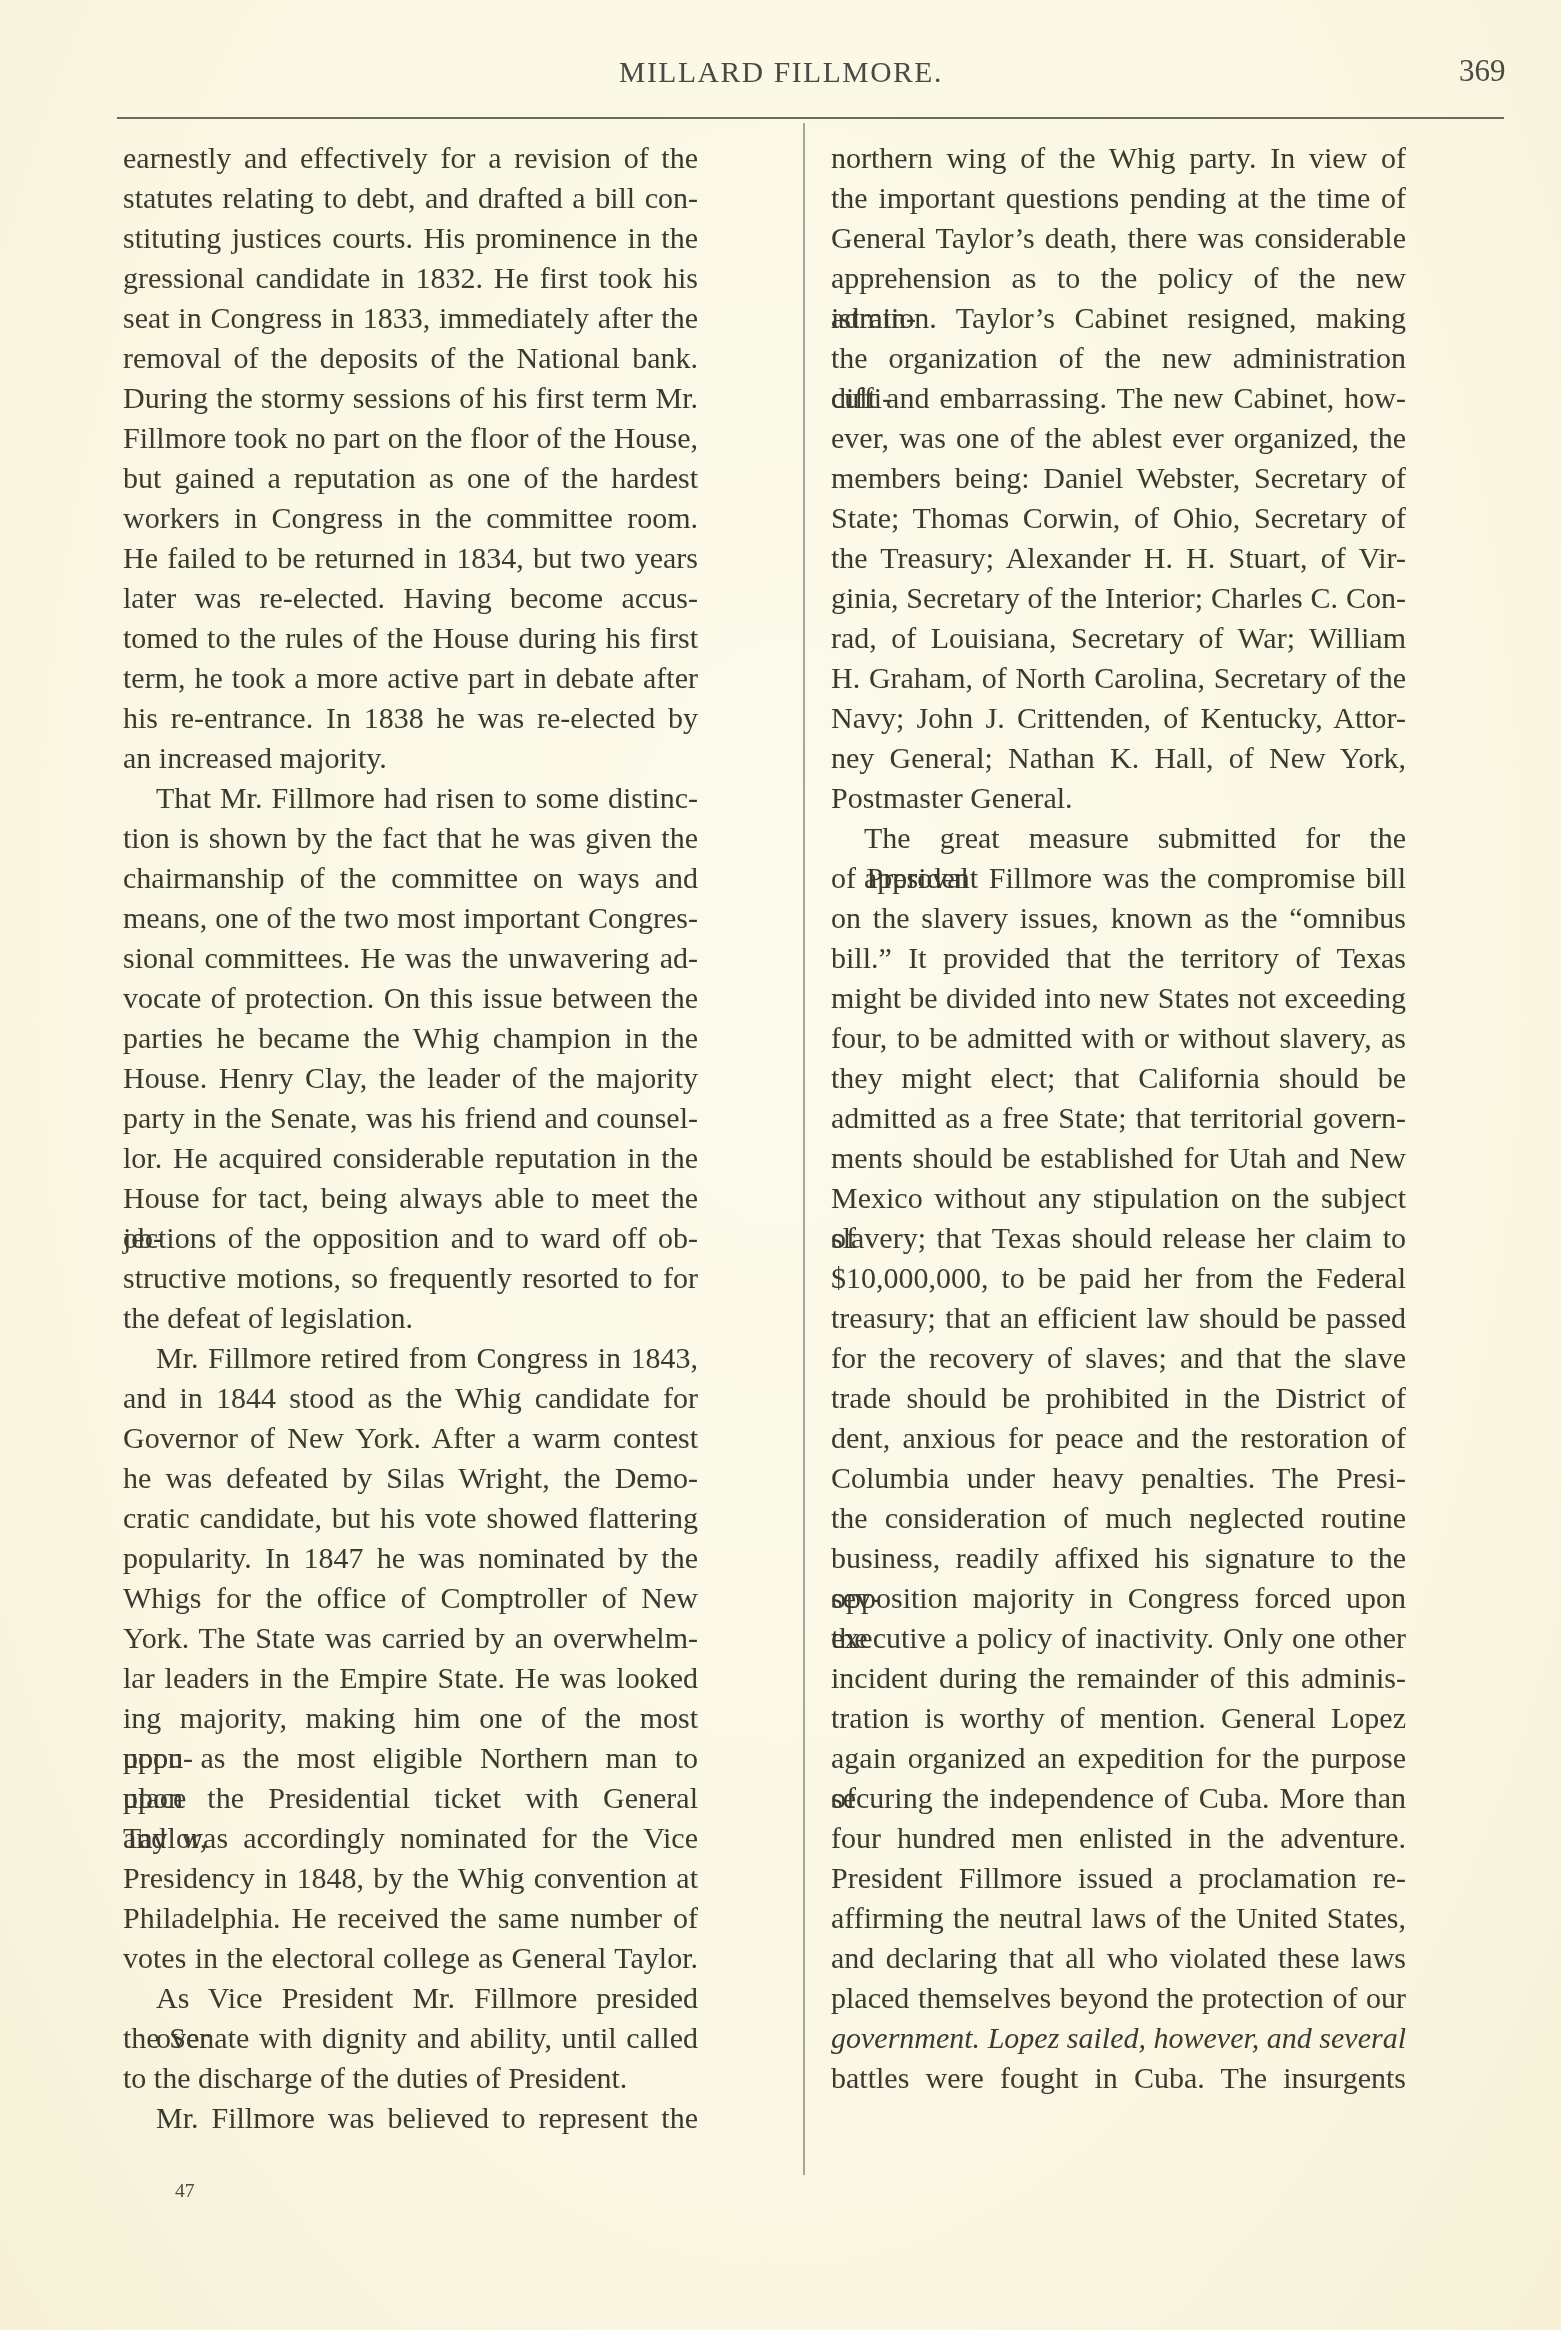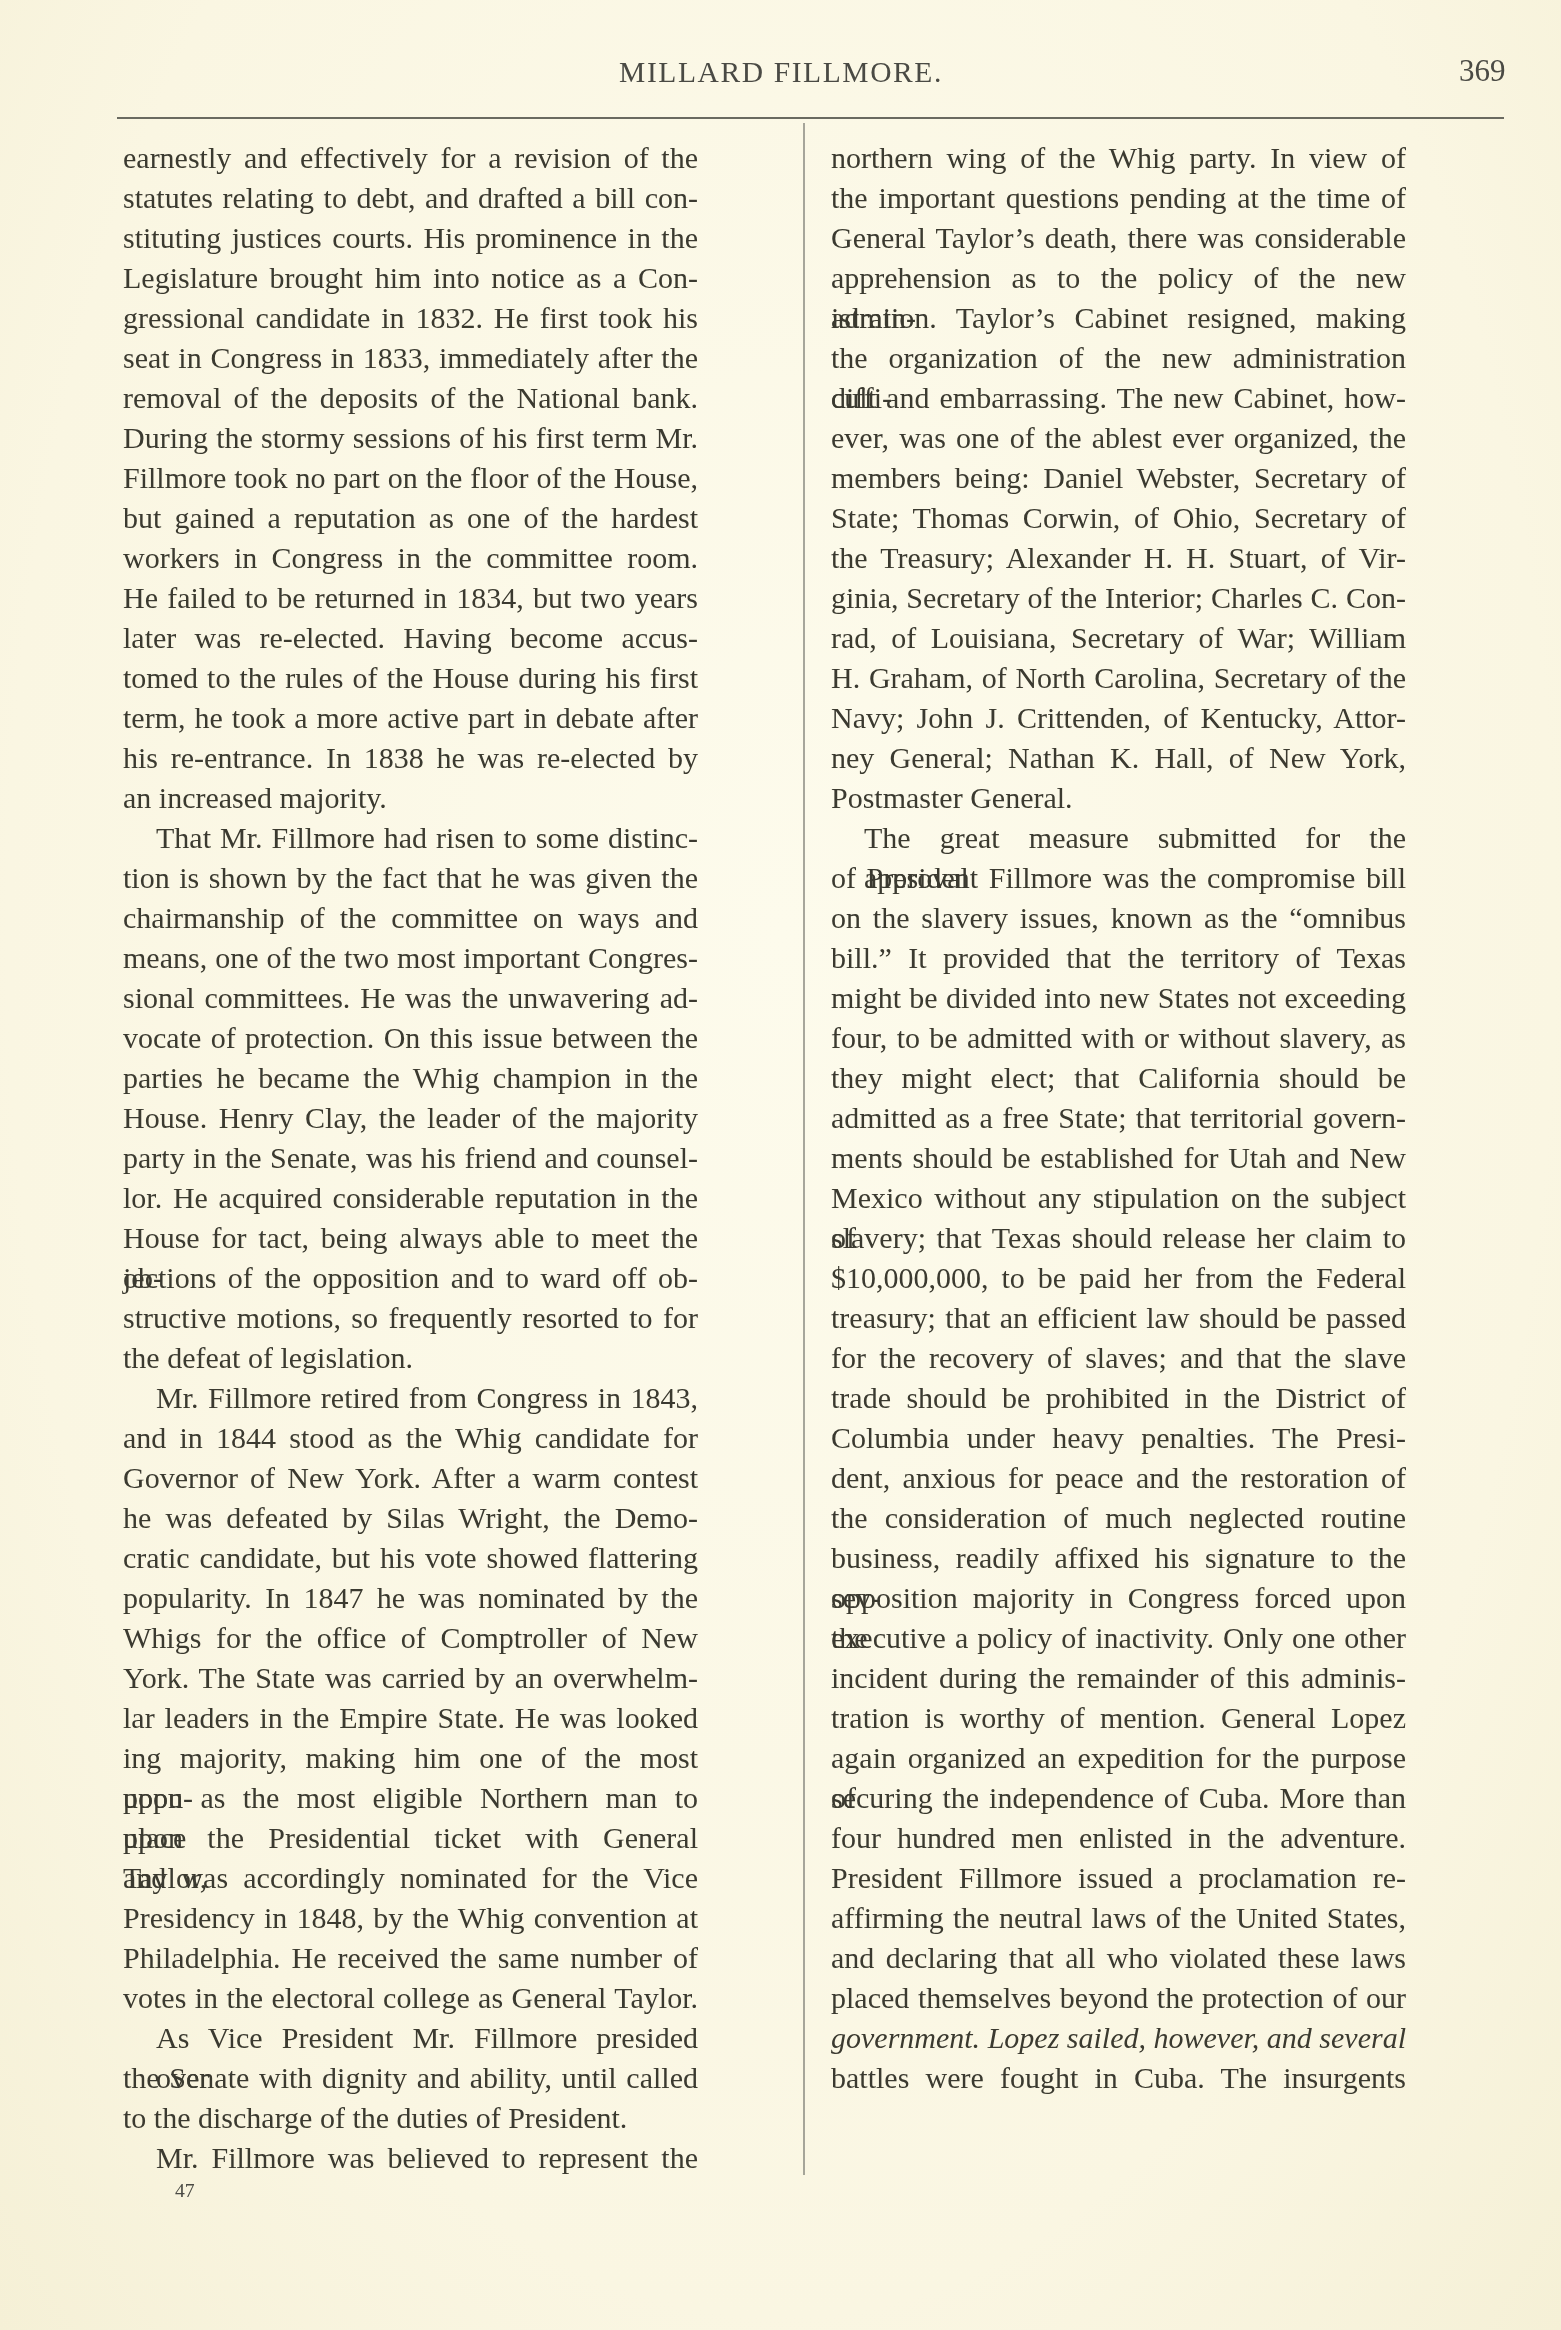--- a/index.html
+++ b/index.html
@@ -56,21 +56,20 @@
 
 <div class="running-head">MILLARD FILLMORE.</div>
 <div class="page-number">369</div>
 <div class="head-rule"></div>
 <div class="col-rule"></div>
 
 <div class="column col-left" id="col-left">
     <span class="line" style="white-space: normal;">earnestly and effectively for a revision of the</span>
     <span class="line" style="white-space: normal;">statutes relating to debt, and drafted a bill con-</span>
     <span class="line" style="white-space: normal;">stituting justices courts. His prominence in the</span>
-    <span class="line" style="white-space: normal;">Legislature brought him into notice as a Con-</span>
     <span class="line" style="white-space: normal;">gressional candidate in 1832. He first took his</span>
     <span class="line" style="white-space: normal;">seat in Congress in 1833, immediately after the</span>
     <span class="line" style="white-space: normal;">removal of the deposits of the National bank.</span>
     <span class="line" style="white-space: normal;">During the stormy sessions of his first term Mr.</span>
     <span class="line" style="white-space: normal;">Fillmore took no part on the floor of the House,</span>
     <span class="line" style="white-space: normal;">but gained a reputation as one of the hardest</span>
     <span class="line" style="white-space: normal;">workers in Congress in the committee room.</span>
     <span class="line" style="white-space: normal;">He failed to be returned in 1834, but two years</span>
     <span class="line" style="white-space: normal;">later was re-elected. Having become accus-</span>
     <span class="line" style="white-space: normal;">tomed to the rules of the House during his first</span>
@@ -138,22 +137,22 @@
     <span class="line" style="white-space: normal;">four, to be admitted with or without slavery, as</span>
     <span class="line" style="white-space: normal;">they might elect; that California should be</span>
     <span class="line" style="white-space: normal;">admitted as a free State; that territorial govern-</span>
     <span class="line" style="white-space: normal;">ments should be established for Utah and New</span>
     <span class="line" style="white-space: normal;">Mexico without any stipulation on the subject of</span>
     <span class="line" style="white-space: normal;">slavery; that Texas should release her claim to</span>
     <span class="line" style="white-space: normal;">$10,000,000, to be paid her from the Federal</span>
     <span class="line" style="white-space: normal;">treasury; that an efficient law should be passed</span>
     <span class="line" style="white-space: normal;">for the recovery of slaves; and that the slave</span>
     <span class="line" style="white-space: normal;">trade should be prohibited in the District of</span>
+    <span class="line" style="white-space: normal;">dent, anxious for peace and the restoration of</span>
     <span class="line" style="white-space: normal;">Columbia under heavy penalties. The Presi-</span>
-    <span class="line" style="white-space: normal;">dent, anxious for peace and the restoration of</span>
     <span class="line" style="white-space: normal;">the consideration of much neglected routine</span>
     <span class="line" style="white-space: normal;">business, readily affixed his signature to the sev-</span>
     <span class="line" style="white-space: normal;">opposition majority in Congress forced upon the</span>
     <span class="line" style="white-space: normal;">executive a policy of inactivity. Only one other</span>
     <span class="line" style="white-space: normal;">incident during the remainder of this adminis-</span>
     <span class="line" style="white-space: normal;">tration is worthy of mention. General Lopez</span>
     <span class="line" style="white-space: normal;">again organized an expedition for the purpose of</span>
     <span class="line" style="white-space: normal;">securing the independence of Cuba. More than</span>
     <span class="line" style="white-space: normal;">four hundred men enlisted in the adventure.</span>
     <span class="line" style="white-space: normal;">President Fillmore issued a proclamation re-</span>

